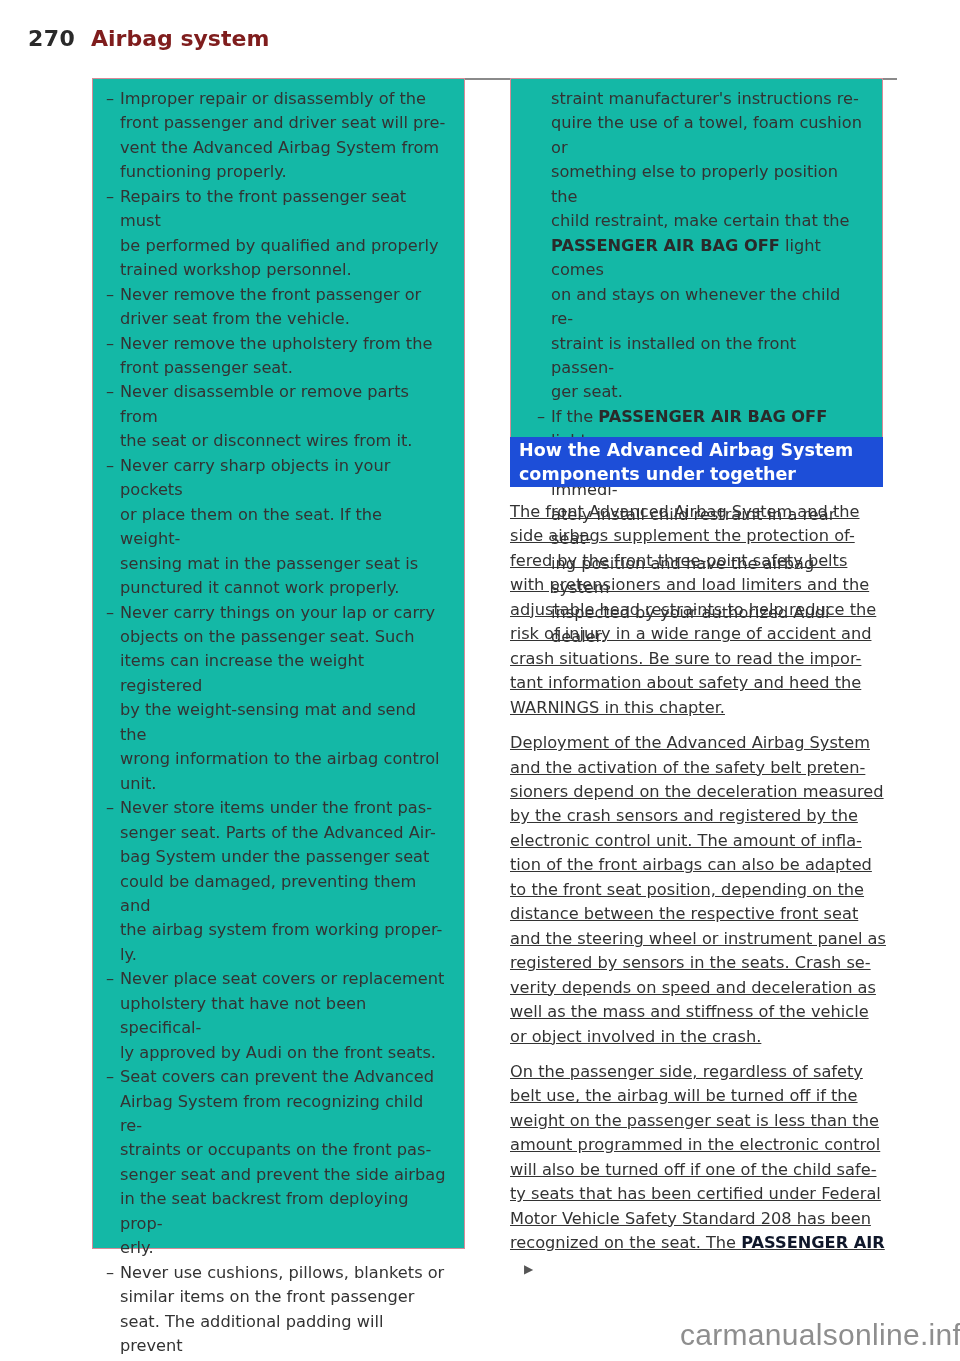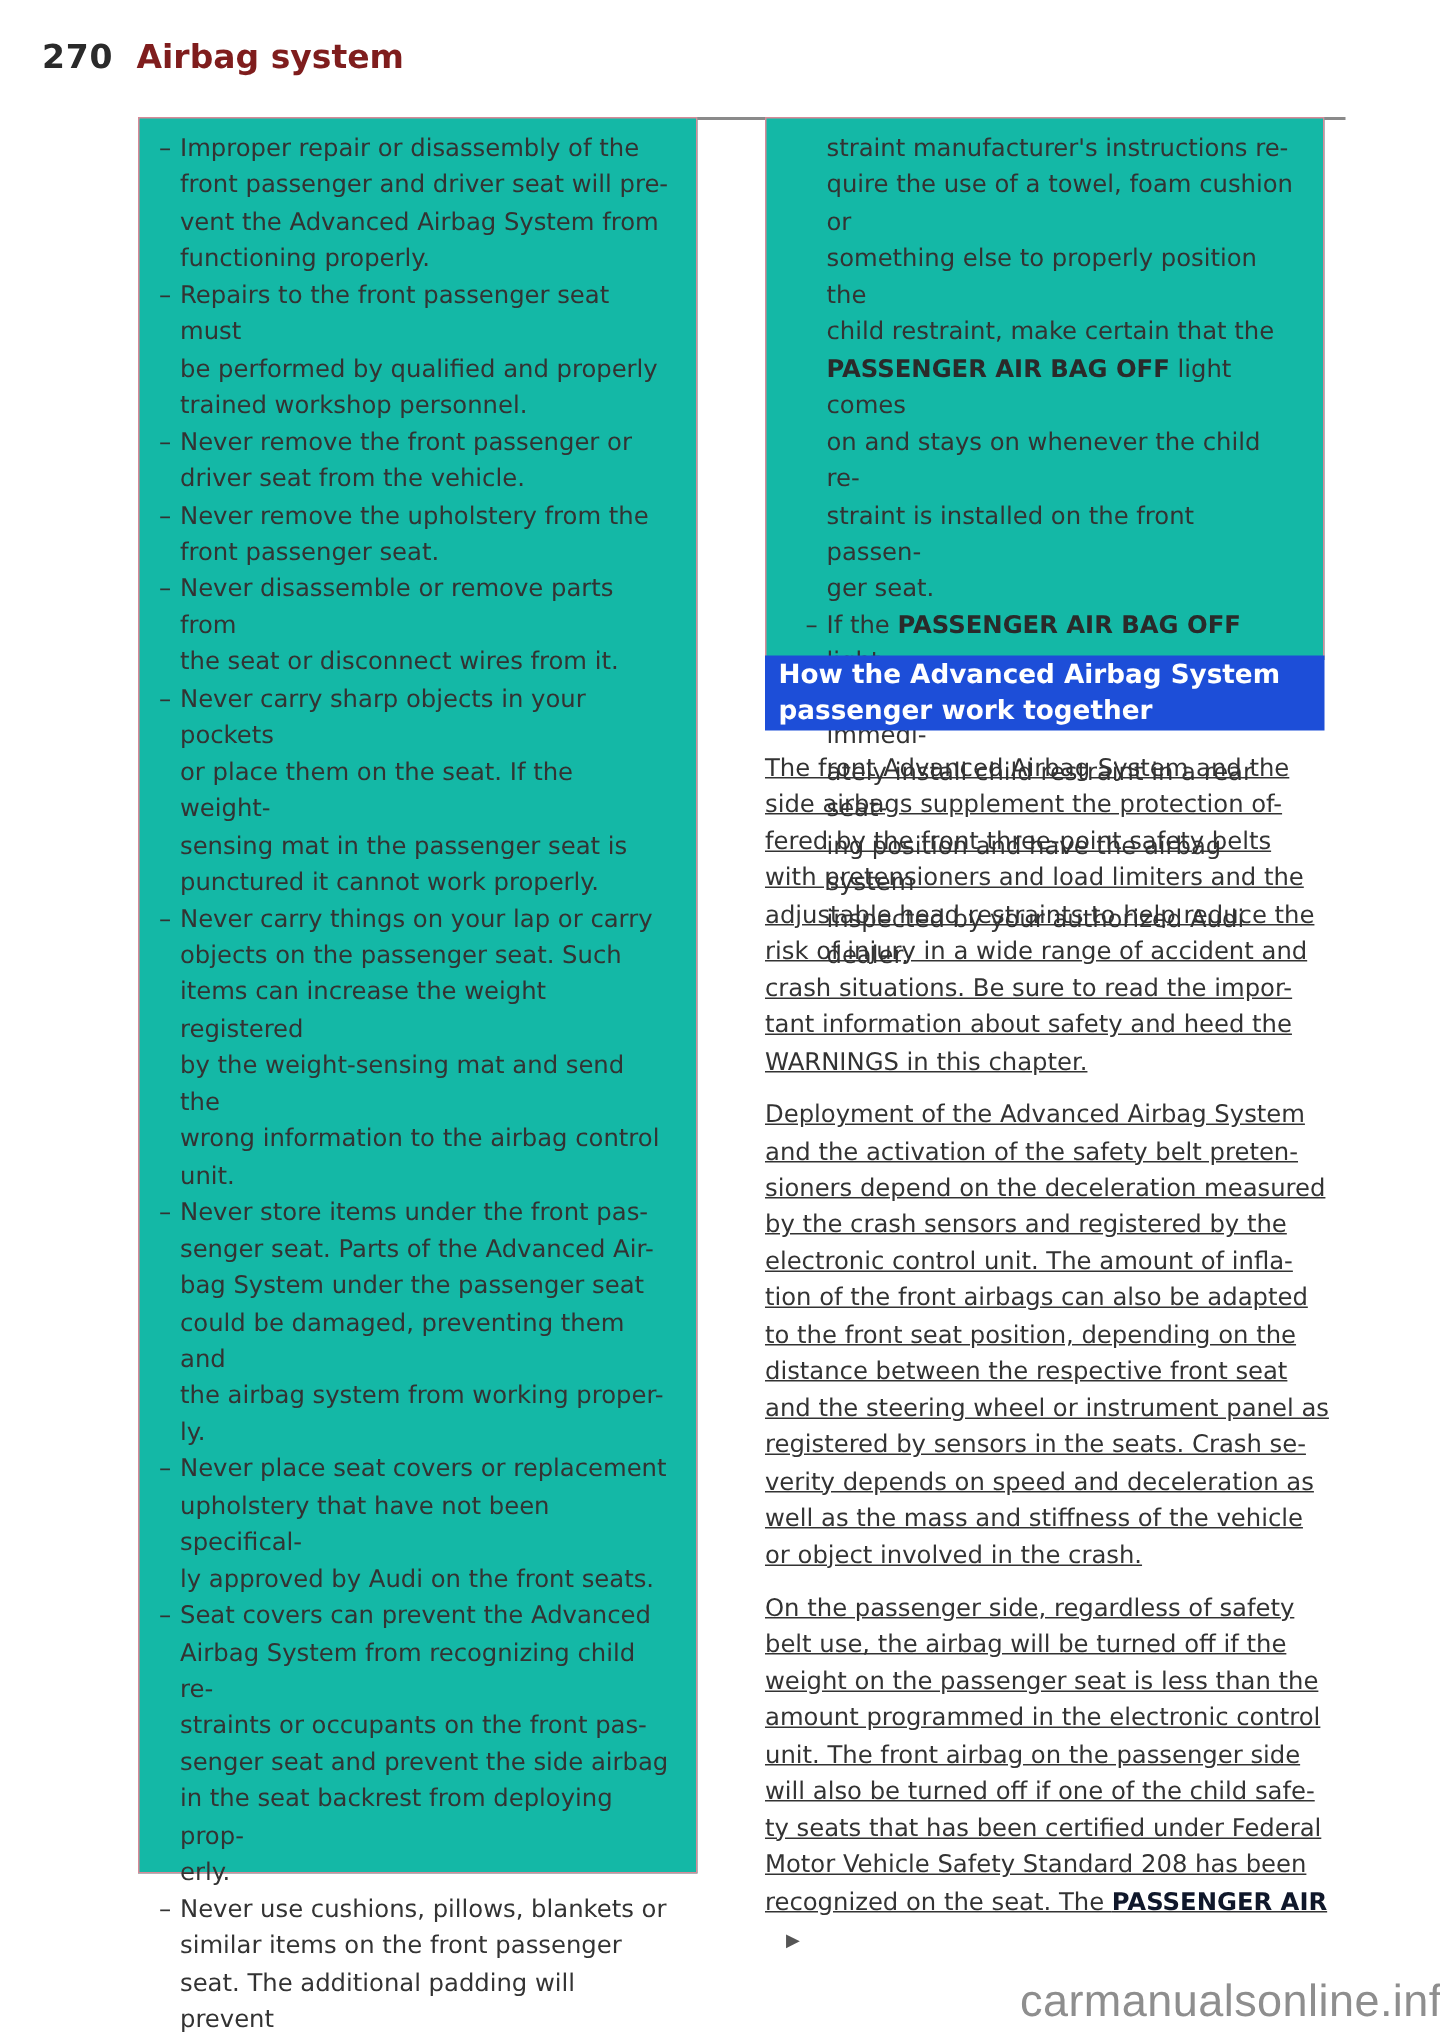--- a/index.html
+++ b/index.html
@@ -122,21 +122,21 @@
     <div><span>If the </span><b>PASSENGER AIR BAG OFF</b><span> light</span></div>
     <div>does not come on and stay on, immedi-</div>
     <div>ately install child restraint in a rear seat-</div>
     <div>ing position and have the airbag system</div>
     <div>inspected by your authorized Audi dealer.</div>
   </div>
 </div>
 
 <div class="section-head">
   <div>How the Advanced Airbag System</div>
-  <div>passenger work together</div>
+  <div>components under together</div>
 </div>
 
 <div class="body-col" id="bodyCol">
     <div class="para">
       <div>The front Advanced Airbag System and the</div>
       <div>side airbags supplement the protection of-</div>
       <div>fered by the front three-point safety belts</div>
       <div>with pretensioners and load limiters and the</div>
       <div>adjustable head restraints to help reduce the</div>
       <div>risk of injury in a wide range of accident and</div>
@@ -157,21 +157,20 @@
       <div>registered by sensors in the seats. Crash se-</div>
       <div>verity depends on speed and deceleration as</div>
       <div>well as the mass and stiffness of the vehicle</div>
       <div>or object involved in the crash.</div>
     </div>
     <div class="para">
       <div>On the passenger side, regardless of safety</div>
       <div>belt use, the airbag will be turned off if the</div>
       <div>weight on the passenger seat is less than the</div>
       <div>amount programmed in the electronic control</div>
-      <div>unit. The front airbag on the passenger side</div>
       <div>will also be turned off if one of the child safe-</div>
       <div>ty seats that has been certified under Federal</div>
       <div>Motor Vehicle Safety Standard 208 has been</div>
       <div><span>recognized on the seat. The </span><b>PASSENGER AIR</b><span class="cont-arrow">▶</span></div>
     </div>
   </div>
 
 <div class="watermark">carmanualsonline.info</div>
 
 </body></html>

